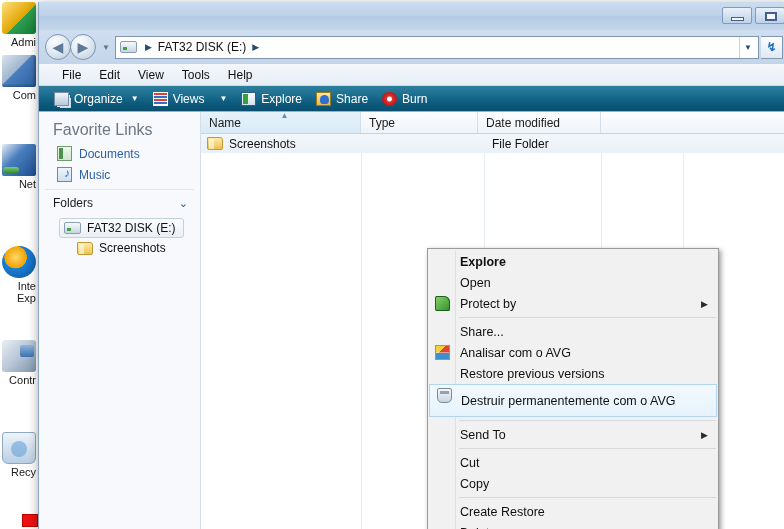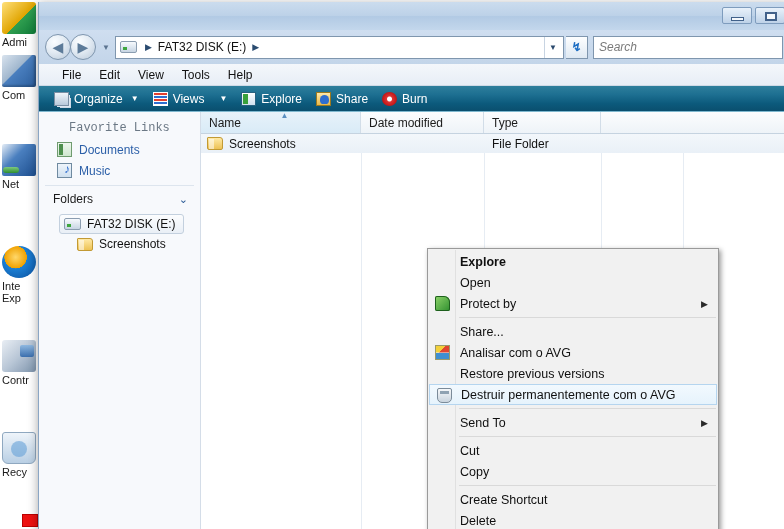--- a/index.html
+++ b/index.html
@@ -11,21 +11,21 @@
   }
 
   
   #desktop {
     position: absolute; inset: 0;
     background: #ffffff;
   }
   .desk-icon {
     position: absolute;
     left: 0; width: 36px;
-    text-align: left;
+    text-align: right;
     color: #1a1a1a;
     font-size: 11px;
     line-height: 12px;
     overflow: hidden;
     white-space: nowrap;
   }
   .desk-icon .glyph {
     display: block;
     width: 34px; height: 32px;
     margin: 0 auto 2px 2px;
@@ -160,21 +160,21 @@
 
   
   .wbody { display:flex; height: calc(100% - 110px); }
   .navpane {
     width: 162px; flex:none;
     background: #f7f9fc;
     border-right: 1px solid #d4dde8;
     font-size: 12px;
     padding-top: 6px;
   }
-  .np-header { color:#6b7885; padding: 3px 0 4px 30px; font-size:12px;font-family:Liberation Mono, monospace; }
+  .np-header { color:#6b7885; padding: 3px 0 4px 14px; font-size:16px; }
   .np-link { display:flex;align-items:center;gap:7px;padding:3px 0 3px 18px;color:#2b5fa8;font-size:12px; }
   .np-link .lico { width:15px;height:15px;flex:none;position:relative; }
   .lico-doc{background:linear-gradient(#eef7ee,#cfe6cf);border:1px solid #6f9b6f;}
   .lico-doc:after{content:"";position:absolute;left:1px;top:1px;width:4px;height:11px;background:#4e8f4e;}
   .lico-pic{background:linear-gradient(#eef7ee,#d5e9d5);border:1px solid #6f9b6f;}
   .lico-pic:after{content:"";position:absolute;left:7px;top:2px;width:6px;height:10px;background:#cfe8f5;border:1px solid #7fb4cf;}
   .lico-mus{background:linear-gradient(#eef4fb,#cfe0ef);border:1px solid #6f8aa0;}
   .lico-mus:after{content:"♪";position:absolute;left:6px;top:-2px;color:#2f6fd0;font-size:12px;}
   .np-more { padding: 3px 0 6px 40px; color:#2b5fa8; }
   .np-more .chev { font-size:10px; padding-left:4px; }
@@ -245,21 +245,21 @@
     padding-left:32px;
     font-size:12.5px; color:#101010;
     z-index:2;
   }
   .mi.bold { font-weight:bold; }
   .mi.sel {
     background: linear-gradient(#f2f9fe,#e6f3fc);
     border: 1px solid #b5d5ef;
     margin: 0 1px;
     padding-left: 31px;
-    height: 21px;
+    height: 33px;
   }
   .mi .mico { position:absolute; left:7px; top:3px; width:15px; height:15px; }
   .mi .arrow { position:absolute; right:10px; top:6px; font-size:9px; color:#2a2a2a; }
   .msep { height:1px; background:#d9d9d9; margin: 3px 2px 3px 31px; position:relative; z-index:2; }
   .avg-protect{background:linear-gradient(135deg,#8ed46a,#2f8f2f);border-radius:2px 6px 2px 2px;box-shadow:inset 0 0 0 1px #1d5f1d;}
   .avg-scan{background:linear-gradient(135deg,#f3d03a 0%,#f3d03a 49%,#e0452f 50%,#e0452f 100%),linear-gradient(#3f8fd0,#3f8fd0);background-size:100% 50%,100% 50%;background-position:0 0,0 100%;background-repeat:no-repeat;border:1px solid #9a9a6a;}
   .avg-shred{background:linear-gradient(#f6f8fa,#c9d4de);border:1px solid #7b8b99;border-radius:2px 2px 5px 5px;position:relative;}
   .avg-shred:after{content:"";position:absolute;left:2px;top:2px;right:2px;height:3px;background:#8fa2b2;}
 </style>
 </head>
@@ -322,23 +322,20 @@
     <div class="addrbar">
       <span class="drive-icon"></span>
       <span class="crumb-sep">▶</span>
       <span class="crumb">FAT32 DISK (E:)</span>
       <span class="crumb-sep">▶</span>
       <span style="flex:1"></span>
       <span class="addr-drop">▼</span>
     </div>
     <div class="refreshbtn">↯</div>
 
-    <div class="searchbox">
-      <span>Search</span>
-    </div>
   </div>
 
   <div class="menubar">
     <span>File</span>
     <span>Edit</span>
     <span>View</span>
     <span>Tools</span>
     <span>Help</span>
   </div>
 
@@ -401,25 +398,25 @@
       </div>
     </div>
 
     <div class="content">
 
       <div class="colhead">
         <div class="col sorted" style="width:160px">
           <span class="sortmark">▲</span>
           <span>Name</span>
         </div>
+        <div class="col" style="width:117px">
+          <span>Type</span>
+        </div>
         <div class="col" style="width:123px">
           <span>Date modified</span>
-        </div>
-        <div class="col" style="width:117px">
-          <span>Type</span>
         </div>
         <div class="col" style="flex:1;border-right:none"></div>
       </div>
 
       <div class="rows">
         <div class="grid-lines">
           <i style="left:160px"></i>
             <i style="left:283px"></i>
             <i style="left:400px"></i>
             <i style="left:482px"></i>
@@ -480,21 +477,21 @@
         <div class="mi">
           <span>Cut</span>
         </div>
         <div class="mi">
           <span>Copy</span>
         </div>
 
         <div class="msep"></div>
 
         <div class="mi">
-          <span>Create Shortcut</span>
+          <span>Create Restore</span>
         </div>
         <div class="mi">
           <span>Delete</span>
         </div>
 
       </div>
 
     </div>
   </div>
 </div>

